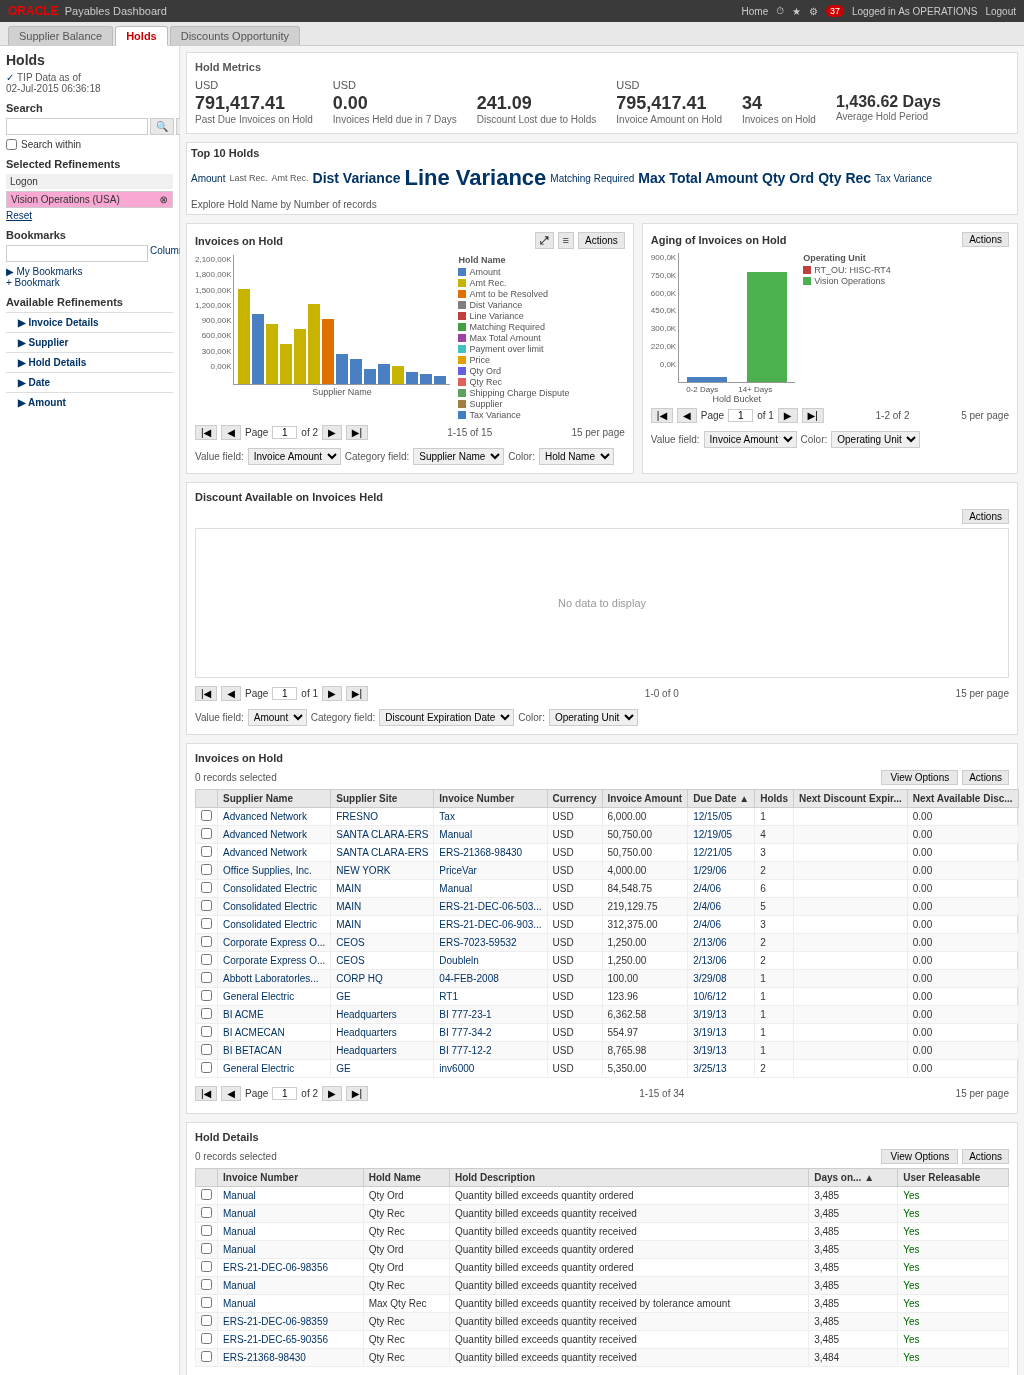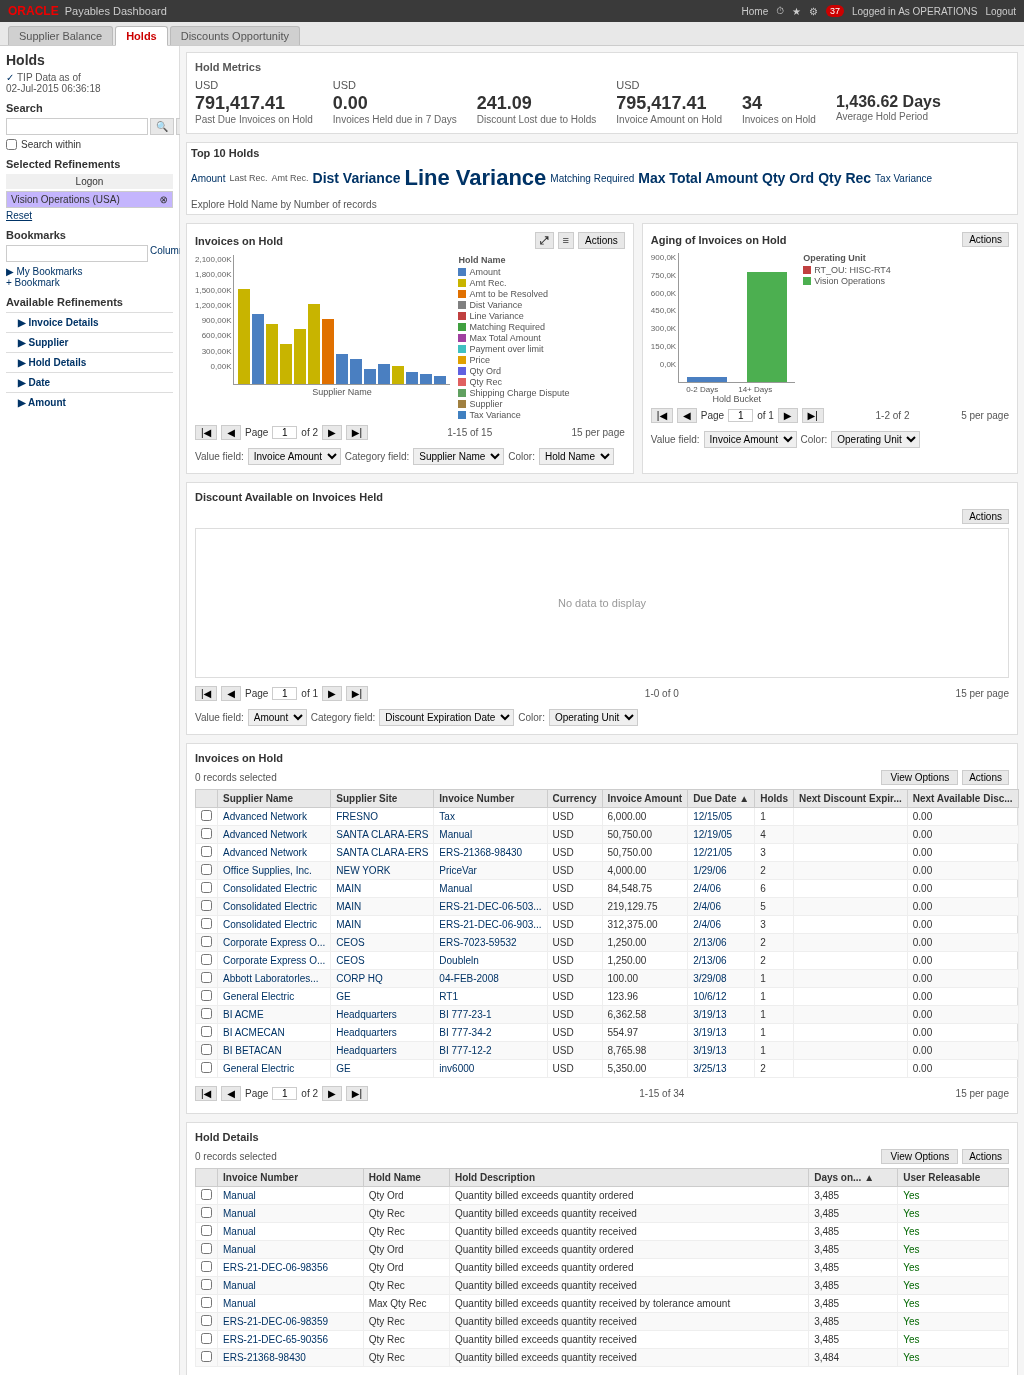--- a/index.html
+++ b/index.html
@@ -24,22 +24,22 @@
     
     .sidebar { width: 180px; background: #fff; border-right: 1px solid #ddd; padding: 6px; flex-shrink: 0; }
     .sidebar-section { margin-bottom: 8px; }
     .sidebar-title { font-weight: bold; font-size: 11px; color: #333; margin-bottom: 4px; }
     .tip-data { font-size: 10px; color: #555; margin-bottom: 4px; }
     .search-box { display: flex; gap: 2px; margin-bottom: 4px; }
     .search-input { flex: 1; border: 1px solid #ccc; padding: 2px 4px; font-size: 10px; }
     .search-btn { background: #e8e8e8; border: 1px solid #ccc; padding: 2px 5px; cursor: pointer; font-size: 10px; }
     .search-within { display: flex; align-items: center; gap: 4px; font-size: 10px; margin-bottom: 6px; }
     .selected-refinements { margin-bottom: 8px; }
-    .refinement-item { display: flex; align-items: center; justify-content: center; background: #f0f0f0; padding: 2px 4px; font-size: 10px; margin-bottom: 2px; }
-    .refinement-label { background: #c4b5fd; border: 1px solid #ccc; padding: 2px 4px; font-size: 10px; display: flex; align-items: center; justify-content: space-between; margin-bottom: 2px; }
+    .refinement-item { display: flex; align-items: center; justify-content: flex-start; background: #f0f0f0; padding: 2px 4px; font-size: 10px; margin-bottom: 2px; }
+    .refinement-label { background: #f9a8d4; border: 1px solid #ccc; padding: 2px 4px; font-size: 10px; display: flex; align-items: center; justify-content: space-between; margin-bottom: 2px; }
     .reset-link { color: #036; font-size: 10px; cursor: pointer; text-decoration: underline; margin-bottom: 6px; display: block; }
     .bookmarks-section { margin-bottom: 8px; }
     .filter-bookmarks { display: flex; gap: 2px; margin-bottom: 4px; }
     .my-bookmarks { color: #036; font-size: 10px; cursor: pointer; }
     .add-bookmark { color: #036; font-size: 10px; cursor: pointer; margin-bottom: 6px; }
     .avail-refinements { margin-top: 6px; }
     .refinement-group { border-top: 1px solid #ddd; padding: 4px 12px; }
     .refinement-group-title { color: #036; font-size: 10px; cursor: pointer; font-weight: bold; }
     
     
@@ -441,21 +441,21 @@
           <button class="actions-btn">Actions</button>
         </div>
         <div class="chart-container">
           <div style="display:flex; gap:2px;">
             <div class="y-axis-labels">
               <span class="y-label">900,0K</span>
               <span class="y-label">750,0K</span>
               <span class="y-label">600,0K</span>
               <span class="y-label">450,0K</span>
               <span class="y-label">300,0K</span>
-              <span class="y-label">150,0K</span>
+              <span class="y-label">220,0K</span>
               <span class="y-label">0,0K</span>
             </div>
             <div>
               <div style="display:flex; align-items:flex-end; gap:20px; height:130px; border-left:1px solid #999; border-bottom:1px solid #999; padding: 4px 8px 0;">
                 <div style="display:flex; flex-direction:column; align-items:center;">
                   <div style="width:40px; height:5px; background:#4a7fc1;"></div>
                 </div>
                 <div style="display:flex; flex-direction:column; align-items:center;">
                   <div style="width:40px; height:110px; background:#4CAF50;"></div>
                 </div>

